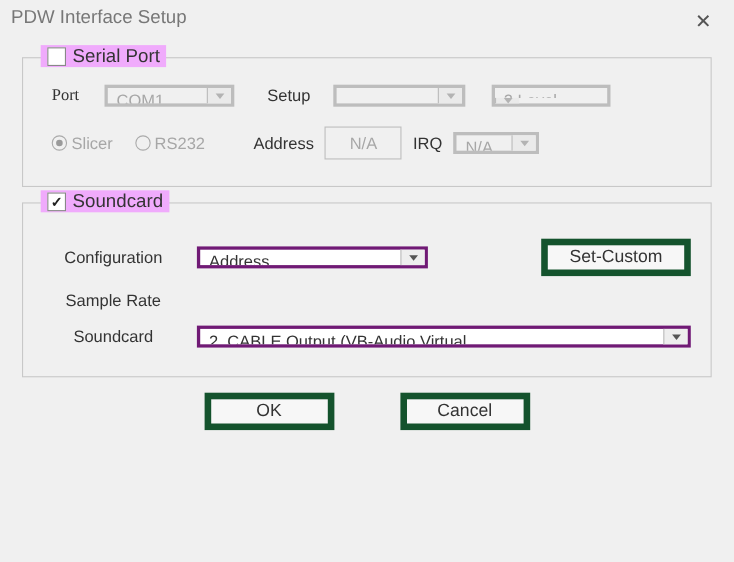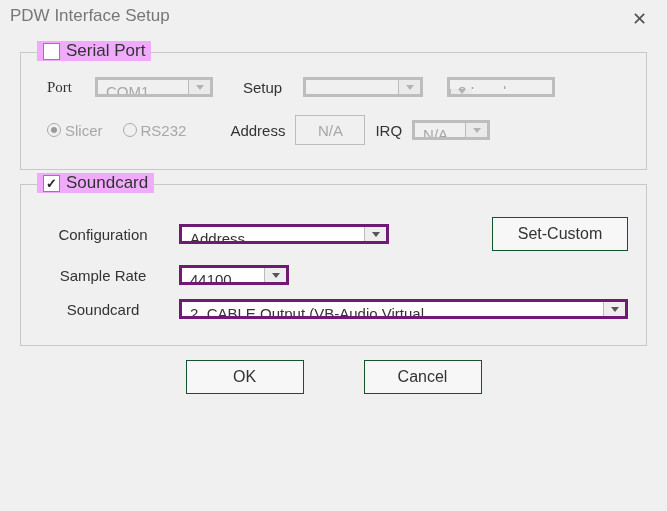--- a/index.html
+++ b/index.html
@@ -163,21 +163,21 @@
   .radio.selected .dot::after {
     content: "";
     width: 6px; height: 6px;
     background: #9a9a9a;
     border-radius: 50%;
   }
 
   .btn {
     height: 34px;
     min-width: 118px;
-    border: 1px solid #14532d;
+    border: 6px solid #14532d;
     background: #f7f7f7;
     display: inline-flex;
     align-items: center;
     justify-content: center;
     padding: 0 18px;
     cursor: pointer;
     font-size: 16px;
     color: #333;
   }
 
@@ -280,26 +280,20 @@
           <span class="combo-btn">
               <span class="chev"></span>
             </span>
         </span>
         <span style="flex:1"></span>
         <span class="btn" style="min-width:136px;">Set-Custom</span>
       </div>
 
       <div class="sc-row">
         <span class="sc-label">Sample Rate</span>
-        <span class="combo" style="width:110px;">
-          <span class="combo-text">44100</span>
-          <span class="combo-btn">
-              <span class="chev"></span>
-            </span>
-        </span>
       </div>
 
       <div class="sc-row" style="margin-bottom:4px;">
         <span class="sc-label">Soundcard</span>
         <span class="combo" style="flex:1;">
           <span class="combo-text">2. CABLE Output (VB-Audio Virtual</span>
           <span class="combo-btn">
               <span class="chev"></span>
             </span>
         </span>

